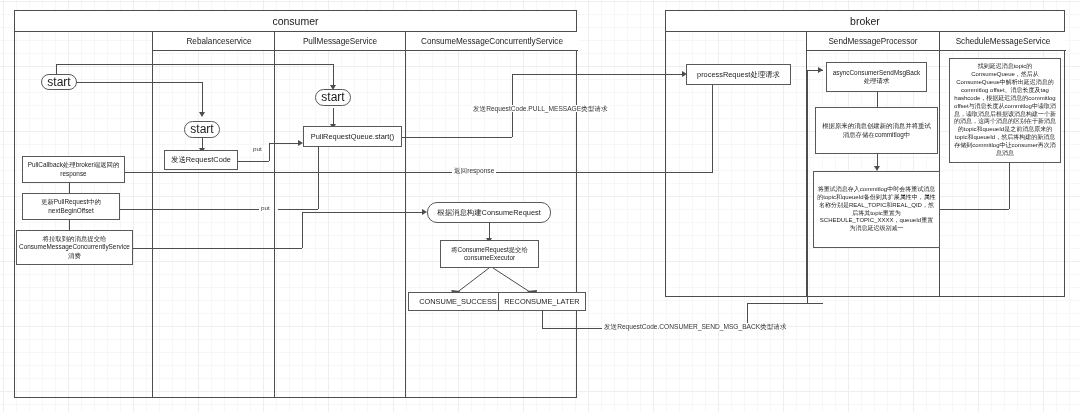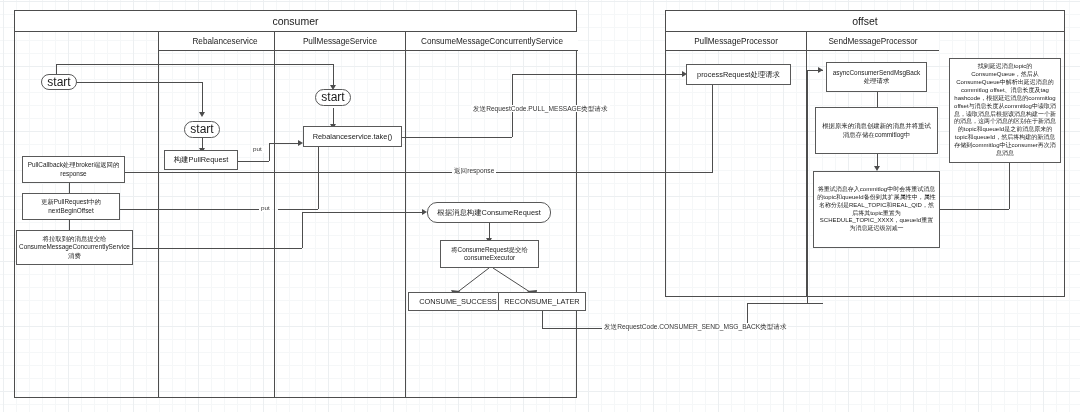--- a/index.html
+++ b/index.html
@@ -54,38 +54,38 @@
           padding:0 2px;white-space:nowrap;line-height:1.1;}
   .elabel.tiny{font-size:6.2px;}
 </style>
 </head>
 <body>
 
 <div id="canvas">
 
   <div class="pool" style="left:14px;top:10px;width:563px;height:388px;padding-left:8px;">
     <div class="pool-title">consumer</div>
-    <div class="lane" style="left:143px;width:133px;">
+    <div class="lane" style="left:137px;width:133px;">
       <div class="lane-title">Rebalanceservice</div>
     </div>
     <div class="lane" style="left:390px;width:173px;">
       <div class="lane-title">ConsumeMessageConcurrentlyService</div>
     </div>
     <div class="lane" style="left:259px;width:131px;">
       <div class="lane-title">PullMessageService</div>
     </div>
   </div>
 
   <div class="pool" style="left:665px;top:10px;width:400px;height:287px;">
-    <div class="pool-title">offset</div>
-    <div class="lane first" style="left:0px;width:140px;">
-      <div class="lane-title">PullMessageProcessor</div>
-    </div>
+    <div class="pool-title">broker</div>
     <div class="lane" style="left:140px;width:133px;">
       <div class="lane-title">SendMessageProcessor</div>
+    </div>
+    <div class="lane" style="left:273px;width:127px;">
+      <div class="lane-title">ScheduleMessageService</div>
     </div>
   </div>
 
   <div class="edge v" style="left:56px;top:64px;height:17px;"></div>
   <div class="edge h" style="left:56px;top:64px;width:277px;"></div>
   <div class="edge v" style="left:333px;top:64px;height:21px;"></div>
   <div class="arrow down" style="left:330px;top:85px;"></div>
 
   <div class="edge h" style="left:75px;top:82px;width:127px;"></div>
   <div class="edge v" style="left:202px;top:82px;height:30px;"></div>
@@ -159,23 +159,23 @@
   <div class="edge v" style="left:1009px;top:163px;height:46px;"></div>
   <div class="edge h" style="left:877px;top:209px;width:132px;"></div>
   <div class="arrow up" style="left:874px;top:204px;"></div>
 
   <div class="node term" style="left:41px;top:74px;width:36px;height:16px;">start</div>
 
   <div class="node term" style="left:184px;top:121px;width:36px;height:17px;">start</div>
 
   <div class="node term" style="left:315px;top:89px;width:36px;height:17px;">start</div>
 
-  <div class="node" style="left:164px;top:150px;width:74px;height:20px;">构建PullRequest</div>
+  <div class="node" style="left:164px;top:150px;width:74px;height:20px;">发送RequestCode</div>
 
-  <div class="node" style="left:303px;top:126px;width:99px;height:21px;">Rebalanceservice.take()</div>
+  <div class="node" style="left:303px;top:126px;width:99px;height:21px;">PullRequestQueue.start()</div>
 
   <div class="node para" style="left:22px;top:156px;width:103px;height:27px;">PullCallback处理broker端返回的response</div>
 
   <div class="node para" style="left:22px;top:193px;width:98px;height:27px;">更新PullRequest中的nextBeginOffset</div>
 
   <div class="node para" style="left:16px;top:230px;width:117px;height:35px;">将拉取到的消息提交给ConsumeMessageConcurrentlyService消费</div>
 
   <div class="node" style="left:427px;top:202px;width:124px;height:21px;border-radius:10px;">根据消息构建ConsumeRequest</div>
 
   <div class="node para" style="left:440px;top:240px;width:99px;height:28px;">将ConsumeRequest提交给consumeExecutor</div>

